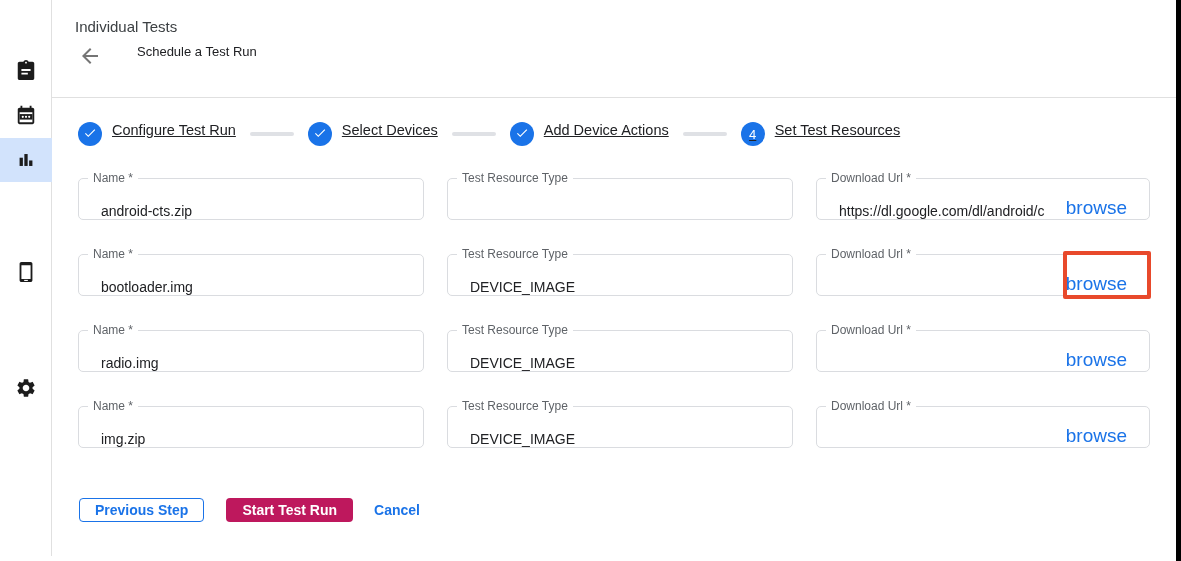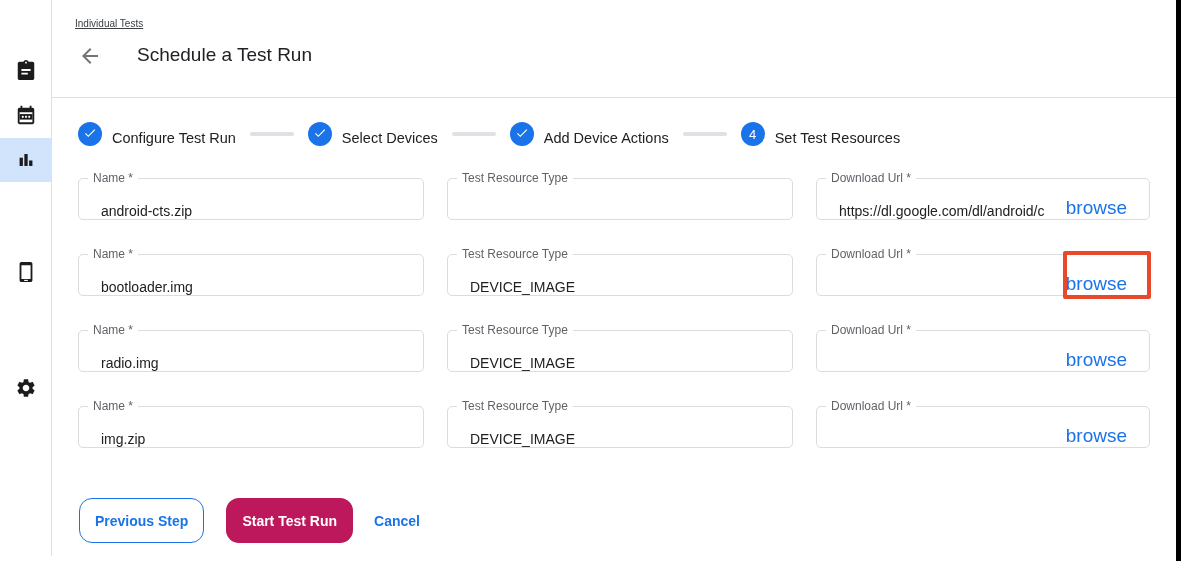--- a/index.html
+++ b/index.html
@@ -14,29 +14,29 @@
              background:#fff; border-right:1px solid #e0e0e0; z-index:2; }
   .side-item { position:absolute; left:0; width:52px; height:44px;
                display:flex; align-items:center; justify-content:center; cursor:pointer; }
   .side-item.active { background:#d2e3fc; }
   .side-item svg { display:block; }
 
   
   .right-edge { position:absolute; right:0; top:0; width:5px; height:561px; background:#000; }
 
   
-  .breadcrumb { position:absolute; left:75px; top:18px; font-size:10px; color:#3c4043;text-decoration:underline; }
+  .breadcrumb { position:absolute; left:75px; top:18px; font-size:15px; color:#3c4043; }
   .back-btn { position:absolute; left:78px; top:45px; width:26px; height:24px;
               background:none; border:none; cursor:pointer; display:flex; align-items:center; }
-  .page-title { position:absolute; left:137px; top:44px; font-size:19px; color:#202124; }
+  .page-title { position:absolute; left:137px; top:44px; font-size:13px; color:#202124; }
   .header-divider { position:absolute; left:52px; top:97px; width:1124px; height:1px; background:#e0e0e0; }
 
   
   .stepper { position:absolute; left:78px; top:122px; height:24px; display:flex; align-items:center; }
-  .step { display:flex; align-items:flex-end; cursor:pointer; }
+  .step { display:flex; align-items:flex-start; cursor:pointer;text-decoration:underline; }
   .step-circle { width:24px; height:24px; border-radius:50%; background:#1a73e8;
                  display:flex; align-items:center; justify-content:center;
                  color:#fff; font-size:13px; flex-shrink:0; }
   .step-label { margin-left:10px; font-size:14.5px; color:#202124; white-space:nowrap; }
   .connector { width:44px; height:4px; border-radius:2px; background:#dfe1e5; margin:0 14px; flex-shrink:0; }
 
   
   .form-grid { position:absolute; left:78px; top:178px;
                display:grid; grid-template-columns:346px 346px 334px;
                column-gap:23px; row-gap:34px; }
@@ -46,21 +46,21 @@
             font-size:12px; color:#5f6368; white-space:nowrap; line-height:15px; }
   .fvalue { font-size:14px; color:#202124; white-space:nowrap; overflow:hidden; flex:1; }
   .browse { font-size:19px; color:#1a73e8; margin-left:8px; flex-shrink:0;
             cursor:pointer; text-decoration:none; }
   .highlight-box { position:absolute; top:-4px; right:-2px; width:88px; height:48px;
                    border:4px solid #e8492b; border-radius:2px; pointer-events:none; }
 
   
   .actions { position:absolute; left:79px; top:498px; display:flex; align-items:center; }
   .actions button { font-family:"Liberation Sans", sans-serif; font-size:14px; font-weight:bold;
-                    height:45px; border-radius:13px; cursor:pointer; }
+                    height:24px; border-radius:4px; cursor:pointer; }
   .btn-outline { padding:0 15px; background:#fff; border:1px solid #1a73e8; color:#1a73e8; }
   .btn-filled  { padding:0 16px; background:#be185d; border:none; color:#fff; margin-left:22px; }
   .btn-text    { padding:0 4px;  background:none; border:none; color:#1a73e8; margin-left:17px; }
 </style>
 </head>
 <body>
 
 <aside class="sidebar">
   <div class="side-item" style="top:48px">
     <span>

